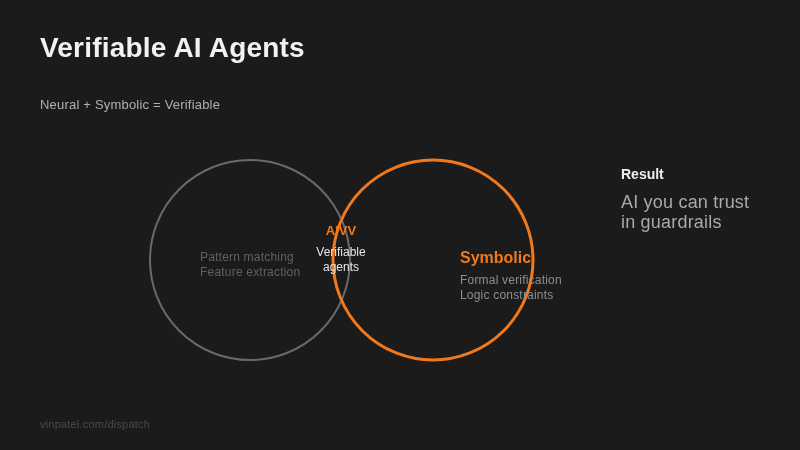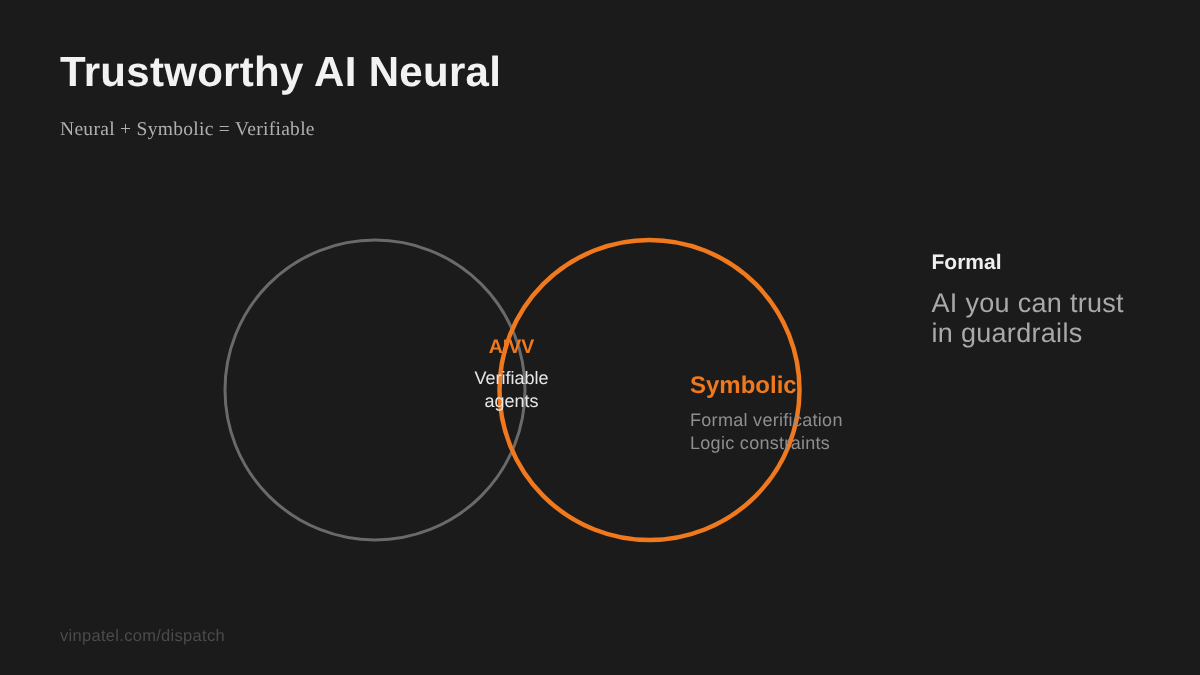--- a/index.html
+++ b/index.html
@@ -15,25 +15,24 @@
 
   .title {
     left: 40px; top: 33px;
     font-size: 28px;
     font-weight: bold;
     line-height: 1.1;
     color: var(--title, #f2f2f2);
     letter-spacing: 0.2px;
   }
   .subtitle {
-    left: 40px; top: 78px;
+    left: 40px; top: 97px;
     font-size: 13px;
     color: var(--subtitle, #b0b0b0);
     letter-spacing: 0.2px;
-    font-family: Liberation Serif, serif;
   }
 
   .venn-svg { left: 0; top: 0; }
 
   .circle-block { width: 120px; }
   .circle-label {
     margin: 0 0 7px 0;
     font-size: 16px;
     font-weight: bold;
     line-height: 1;
@@ -93,49 +92,53 @@
     font-size: 11px;
     color: var(--footer_text, #4b4b4b);
     letter-spacing: 0.2px;
   }
 </style>
 </head>
 <body>
 
 <div class="slide">
 
-  <div class="abs title">Trustworthy AI Neural</div>
+  <div class="abs title">Verifiable AI Agents</div>
   <div class="abs subtitle">Neural + Symbolic = Verifiable</div>
 
   <svg class="abs venn-svg" width="800" height="450" viewBox="0 0 800 450">
     <circle cx="250" cy="260" r="100" fill="none" stroke-width="2" stroke="#6a6a6a"></circle>
     <circle cx="433" cy="260" r="100" fill="none" stroke-width="3" stroke="#f0791e"></circle>
   </svg>
 
   <div class="abs circle-block neural-block">
+    <div class="circle-lines">
+      <div>Pattern matching</div>
+      <div>Feature extraction</div>
+    </div>
   </div>
 
   <div class="abs intersection-block">
     <h4 class="intersection-label">AIVV</h4>
     <div class="intersection-lines">
       <div>Verifiable</div>
       <div>agents</div>
     </div>
   </div>
 
   <div class="abs circle-block symbolic-block">
     <h3 class="circle-label">Symbolic</h3>
     <div class="circle-lines">
       <div>Formal verification</div>
       <div>Logic constraints</div>
     </div>
   </div>
 
   <div class="abs side-block result-block">
-    <h4 class="side-heading">Formal</h4>
+    <h4 class="side-heading">Result</h4>
     <div class="side-lines">
       <div>AI you can trust</div>
       <div>in guardrails</div>
     </div>
   </div>
 
 
   <div class="abs footer-url">vinpatel.com/dispatch</div>
 
 </div>

